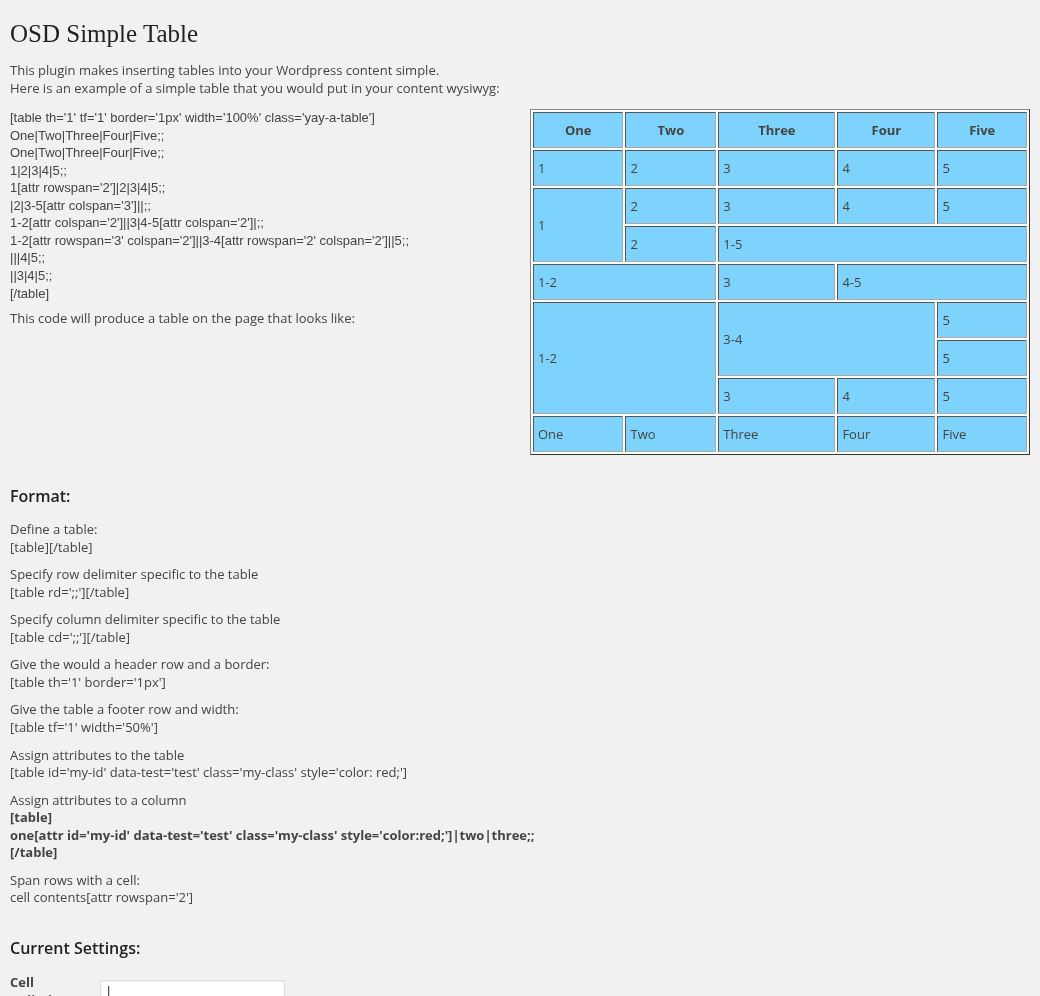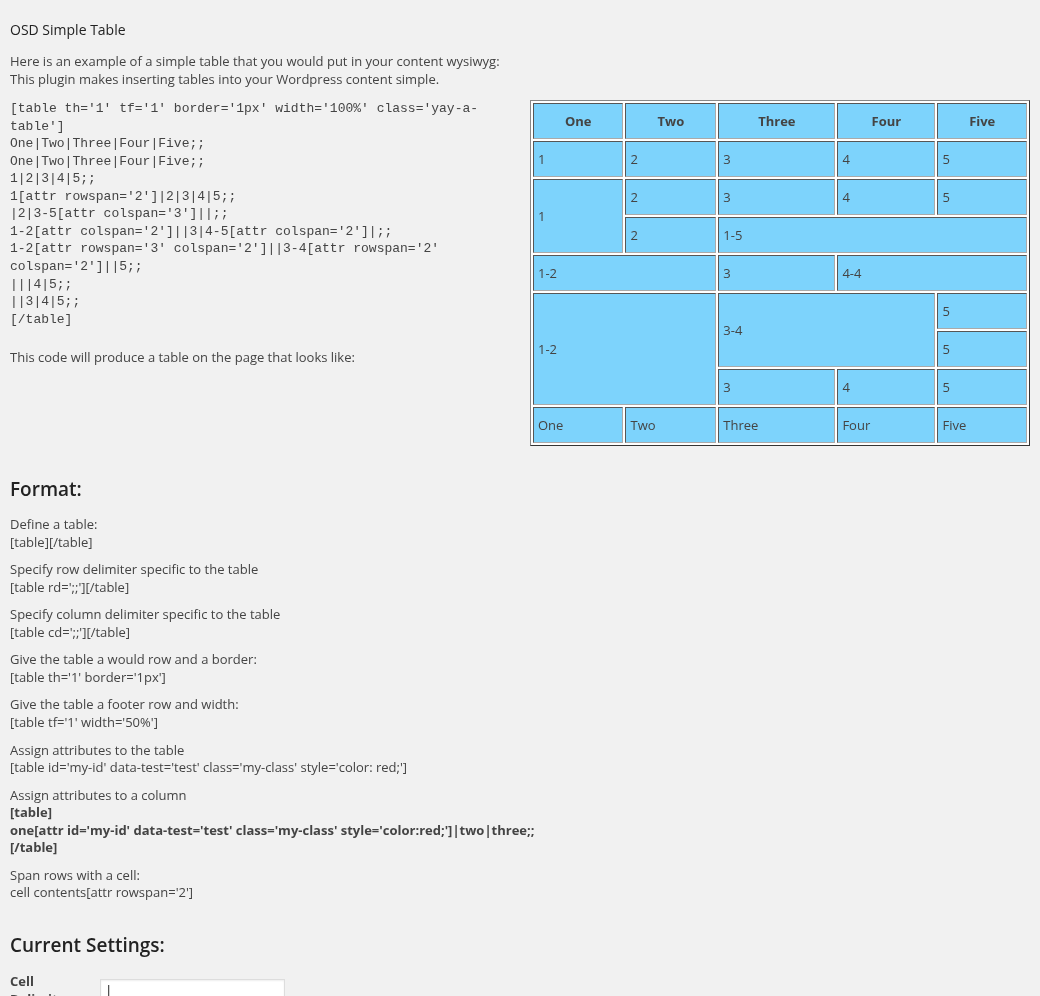--- a/index.html
+++ b/index.html
@@ -9,46 +9,47 @@
     background: #f1f1f1;
     font-family: "Open Sans", -apple-system, BlinkMacSystemFont, "Segoe UI", Helvetica, Arial, sans-serif;
     color: #444;
     font-size: 13px;
   }
   .wrap {
     padding: 10px 10px 20px 10px;
     max-width: 1040px;
   }
   h1 {
-    font-size: 14px;
+    font-size: 25px;
     font-weight: 400;
     color: #222;
     margin: 10px 0 14px 0;
+    font-family: Liberation Serif, serif;
   }
   h2 {
-    font-size: 19px;
+    font-size: 16px;
     font-weight: 600;
     color: #222;
     margin: 30px 0 14px 0;
   }
   p { margin: 0 0 12px 0; line-height: 1.35; }
   .intro-line { margin: 0; line-height: 1.35; }
   .intro-line + .intro-line { margin-bottom: 12px; }
   .top-cols {
     display: flex;
     align-items: flex-start;
     gap: 20px;
   }
   .left-col { flex: 1; min-width: 0; }
   .right-col { flex: 1; padding-top: 0; }
   .code-block {
-    font-family: Liberation Mono, monospace;
+    font-family: Liberation Sans, sans-serif;
     white-space: pre-wrap;
     line-height: 1.35;
-    margin: 0 0 21px 0;
+    margin: 0 0 8px 0;
   }
   .fmt-item { margin-bottom: 10px; line-height: 1.35; }
   .fmt-item div { }
   
   table.sample {
     border: 1px outset #888;
     border-collapse: separate;
     border-spacing: 2px;
     width: 100%;
     background: #fff;
@@ -87,22 +88,22 @@
     box-shadow: inset 0 1px 2px rgba(0,0,0,.07);
   }
 </style>
 </head>
 <body>
 
 <div class="wrap">
 
   <h1>OSD Simple Table</h1>
 
+  <div class="intro-line">This plugin makes inserting tables into your Wordpress content simple.</div>
   <div class="intro-line">Here is an example of a simple table that you would put in your content wysiwyg:</div>
-  <div class="intro-line">This plugin makes inserting tables into your Wordpress content simple.</div>
 
   <div class="top-cols">
     <div class="left-col">
       <pre class="code-block">[table th='1' tf='1' border='1px' width='100%' class='yay-a-table']
 One|Two|Three|Four|Five;;
 One|Two|Three|Four|Five;;
 1|2|3|4|5;;
 1[attr rowspan='2']|2|3|4|5;;
 |2|3-5[attr colspan='3']||;;
 1-2[attr colspan='2']||3|4-5[attr colspan='2']|;;
@@ -138,21 +139,21 @@
               <td>4</td>
               <td>5</td>
             </tr>
             <tr>
               <td>2</td>
               <td colspan="3">1-5</td>
             </tr>
             <tr>
               <td colspan="2">1-2</td>
               <td>3</td>
-              <td colspan="2">4-4</td>
+              <td colspan="2">4-5</td>
             </tr>
             <tr>
               <td colspan="2" rowspan="3">1-2</td>
               <td colspan="2" rowspan="2">3-4</td>
               <td>5</td>
             </tr>
             <tr>
               <td>5</td>
             </tr>
             <tr>
@@ -182,21 +183,21 @@
       </div>
       <div class="fmt-item">
         <div>Specify row delimiter specific to the table</div>
         <div style="white-space: pre-wrap;">[table rd=';;'][/table]</div>
       </div>
       <div class="fmt-item">
         <div>Specify column delimiter specific to the table</div>
         <div style="white-space: pre-wrap;">[table cd=';;'][/table]</div>
       </div>
       <div class="fmt-item">
-        <div>Give the table a would row and a border:</div>
+        <div>Give the would a header row and a border:</div>
         <div style="white-space: pre-wrap;">[table th='1' border='1px']</div>
       </div>
       <div class="fmt-item">
         <div>Give the table a footer row and width:</div>
         <div style="white-space: pre-wrap;">[table tf='1' width='50%']</div>
       </div>
       <div class="fmt-item">
         <div>Assign attributes to the table</div>
         <div style="white-space: pre-wrap;">[table id='my-id' data-test='test' class='my-class' style='color: red;']</div>
       </div>

